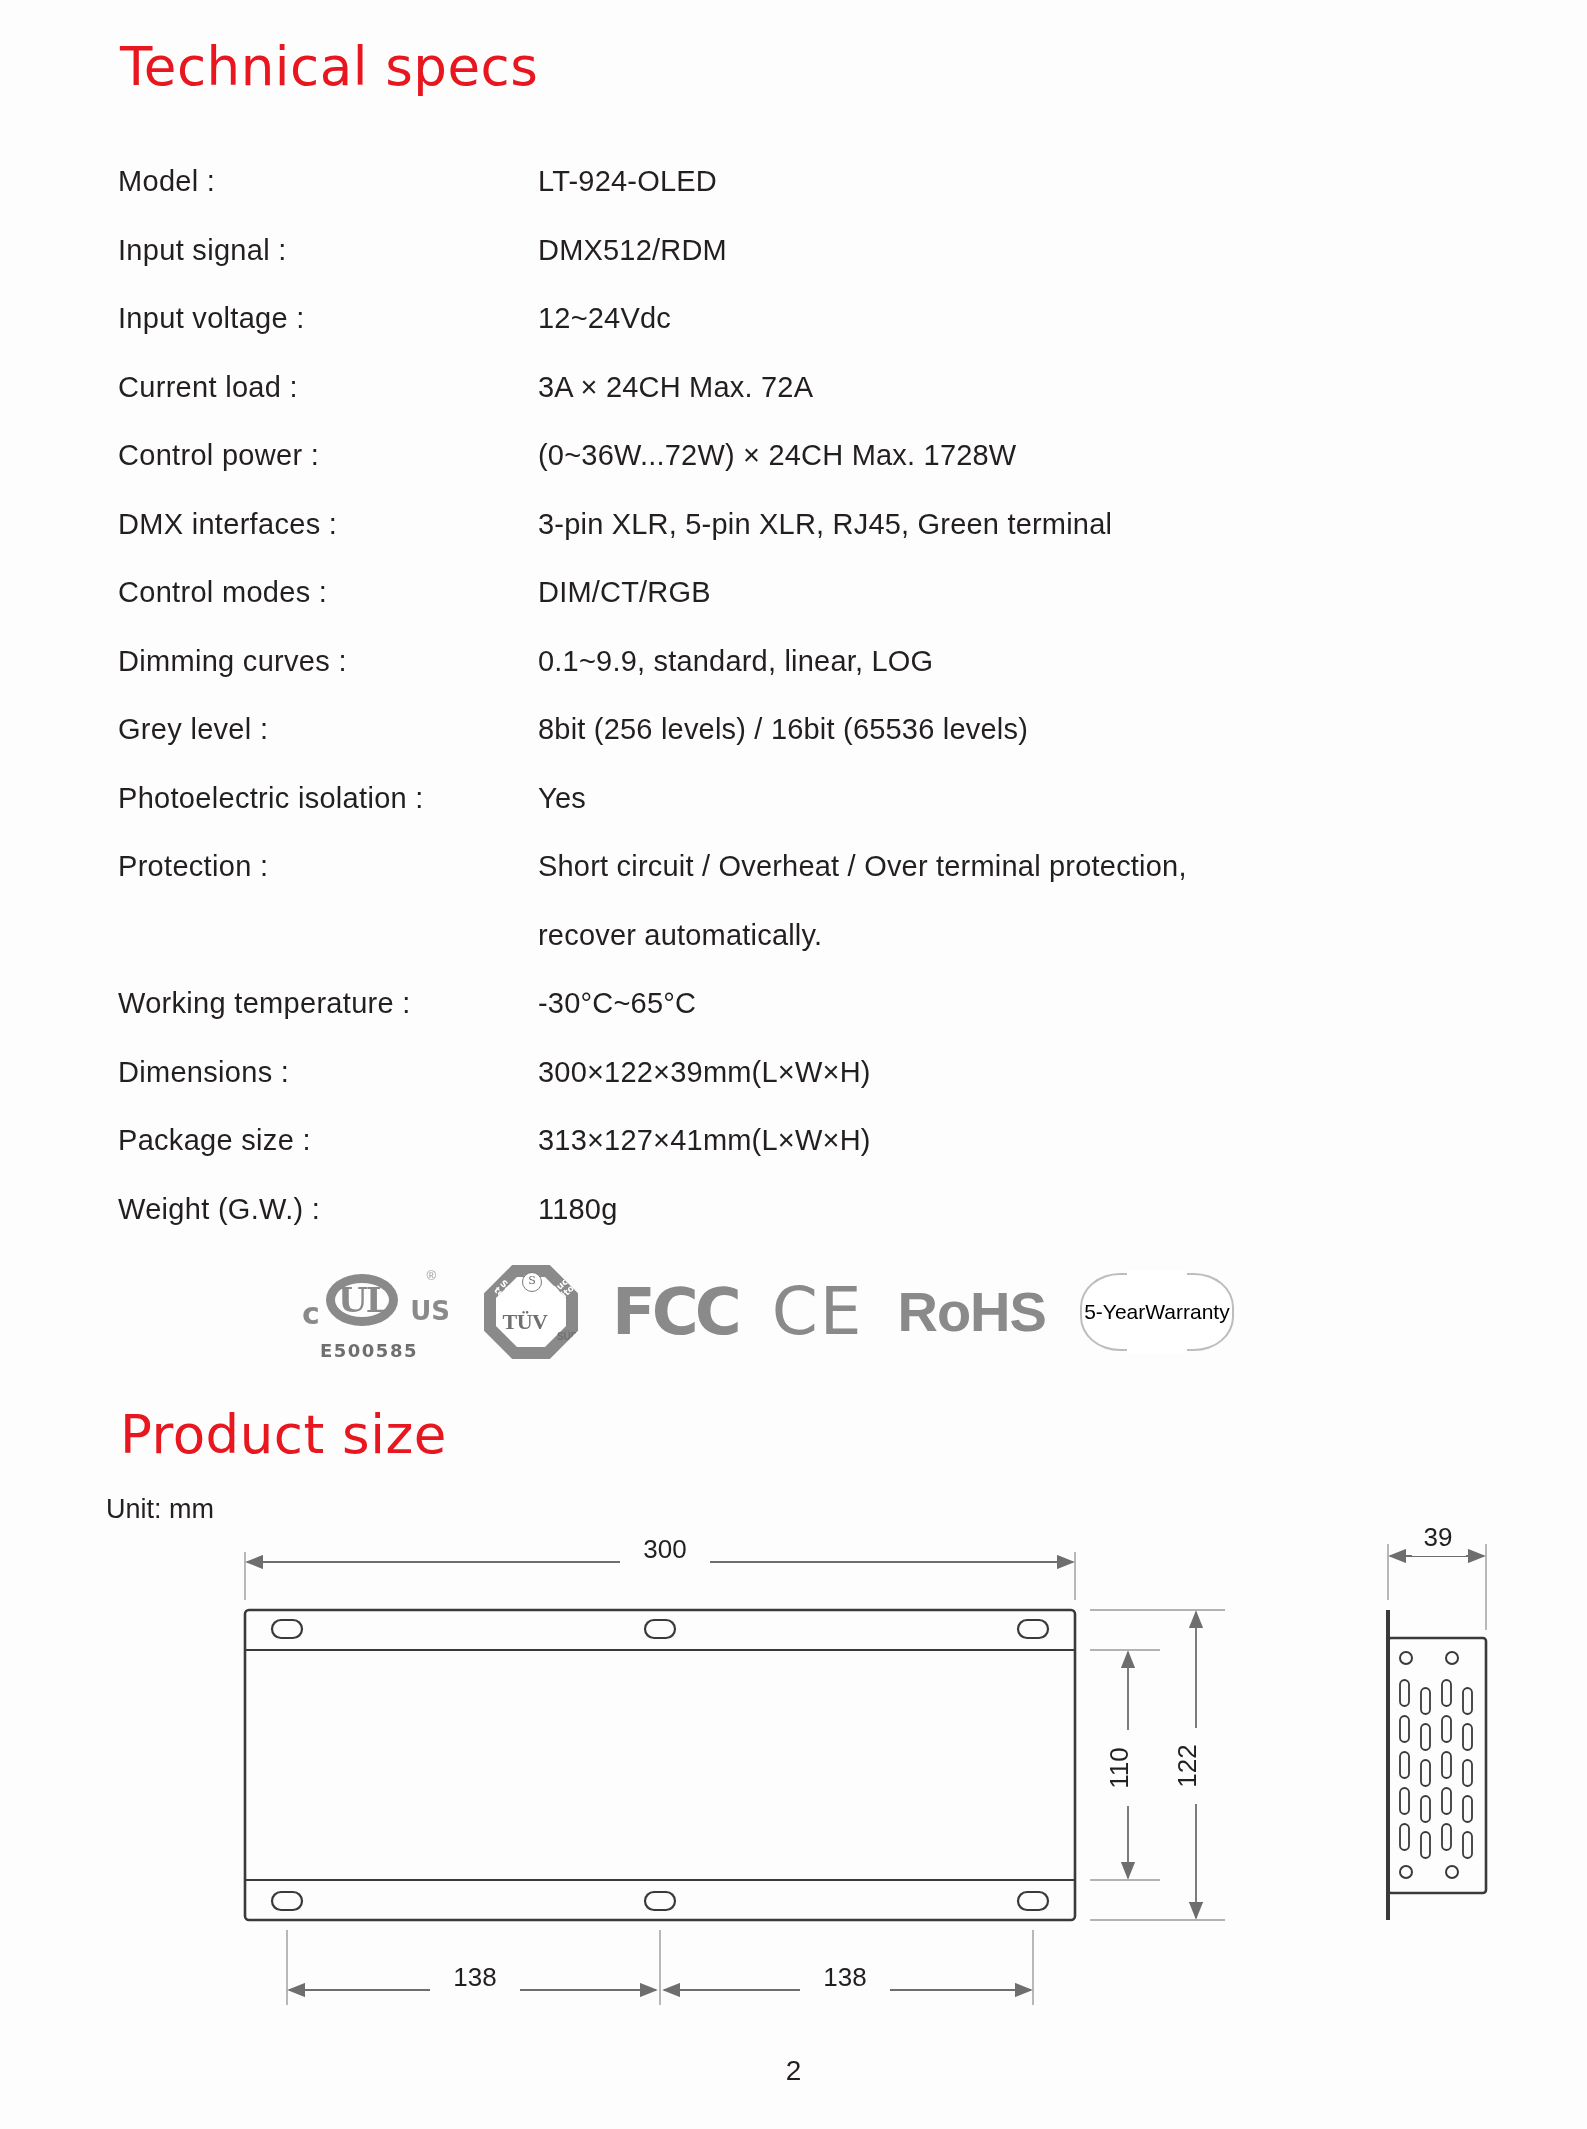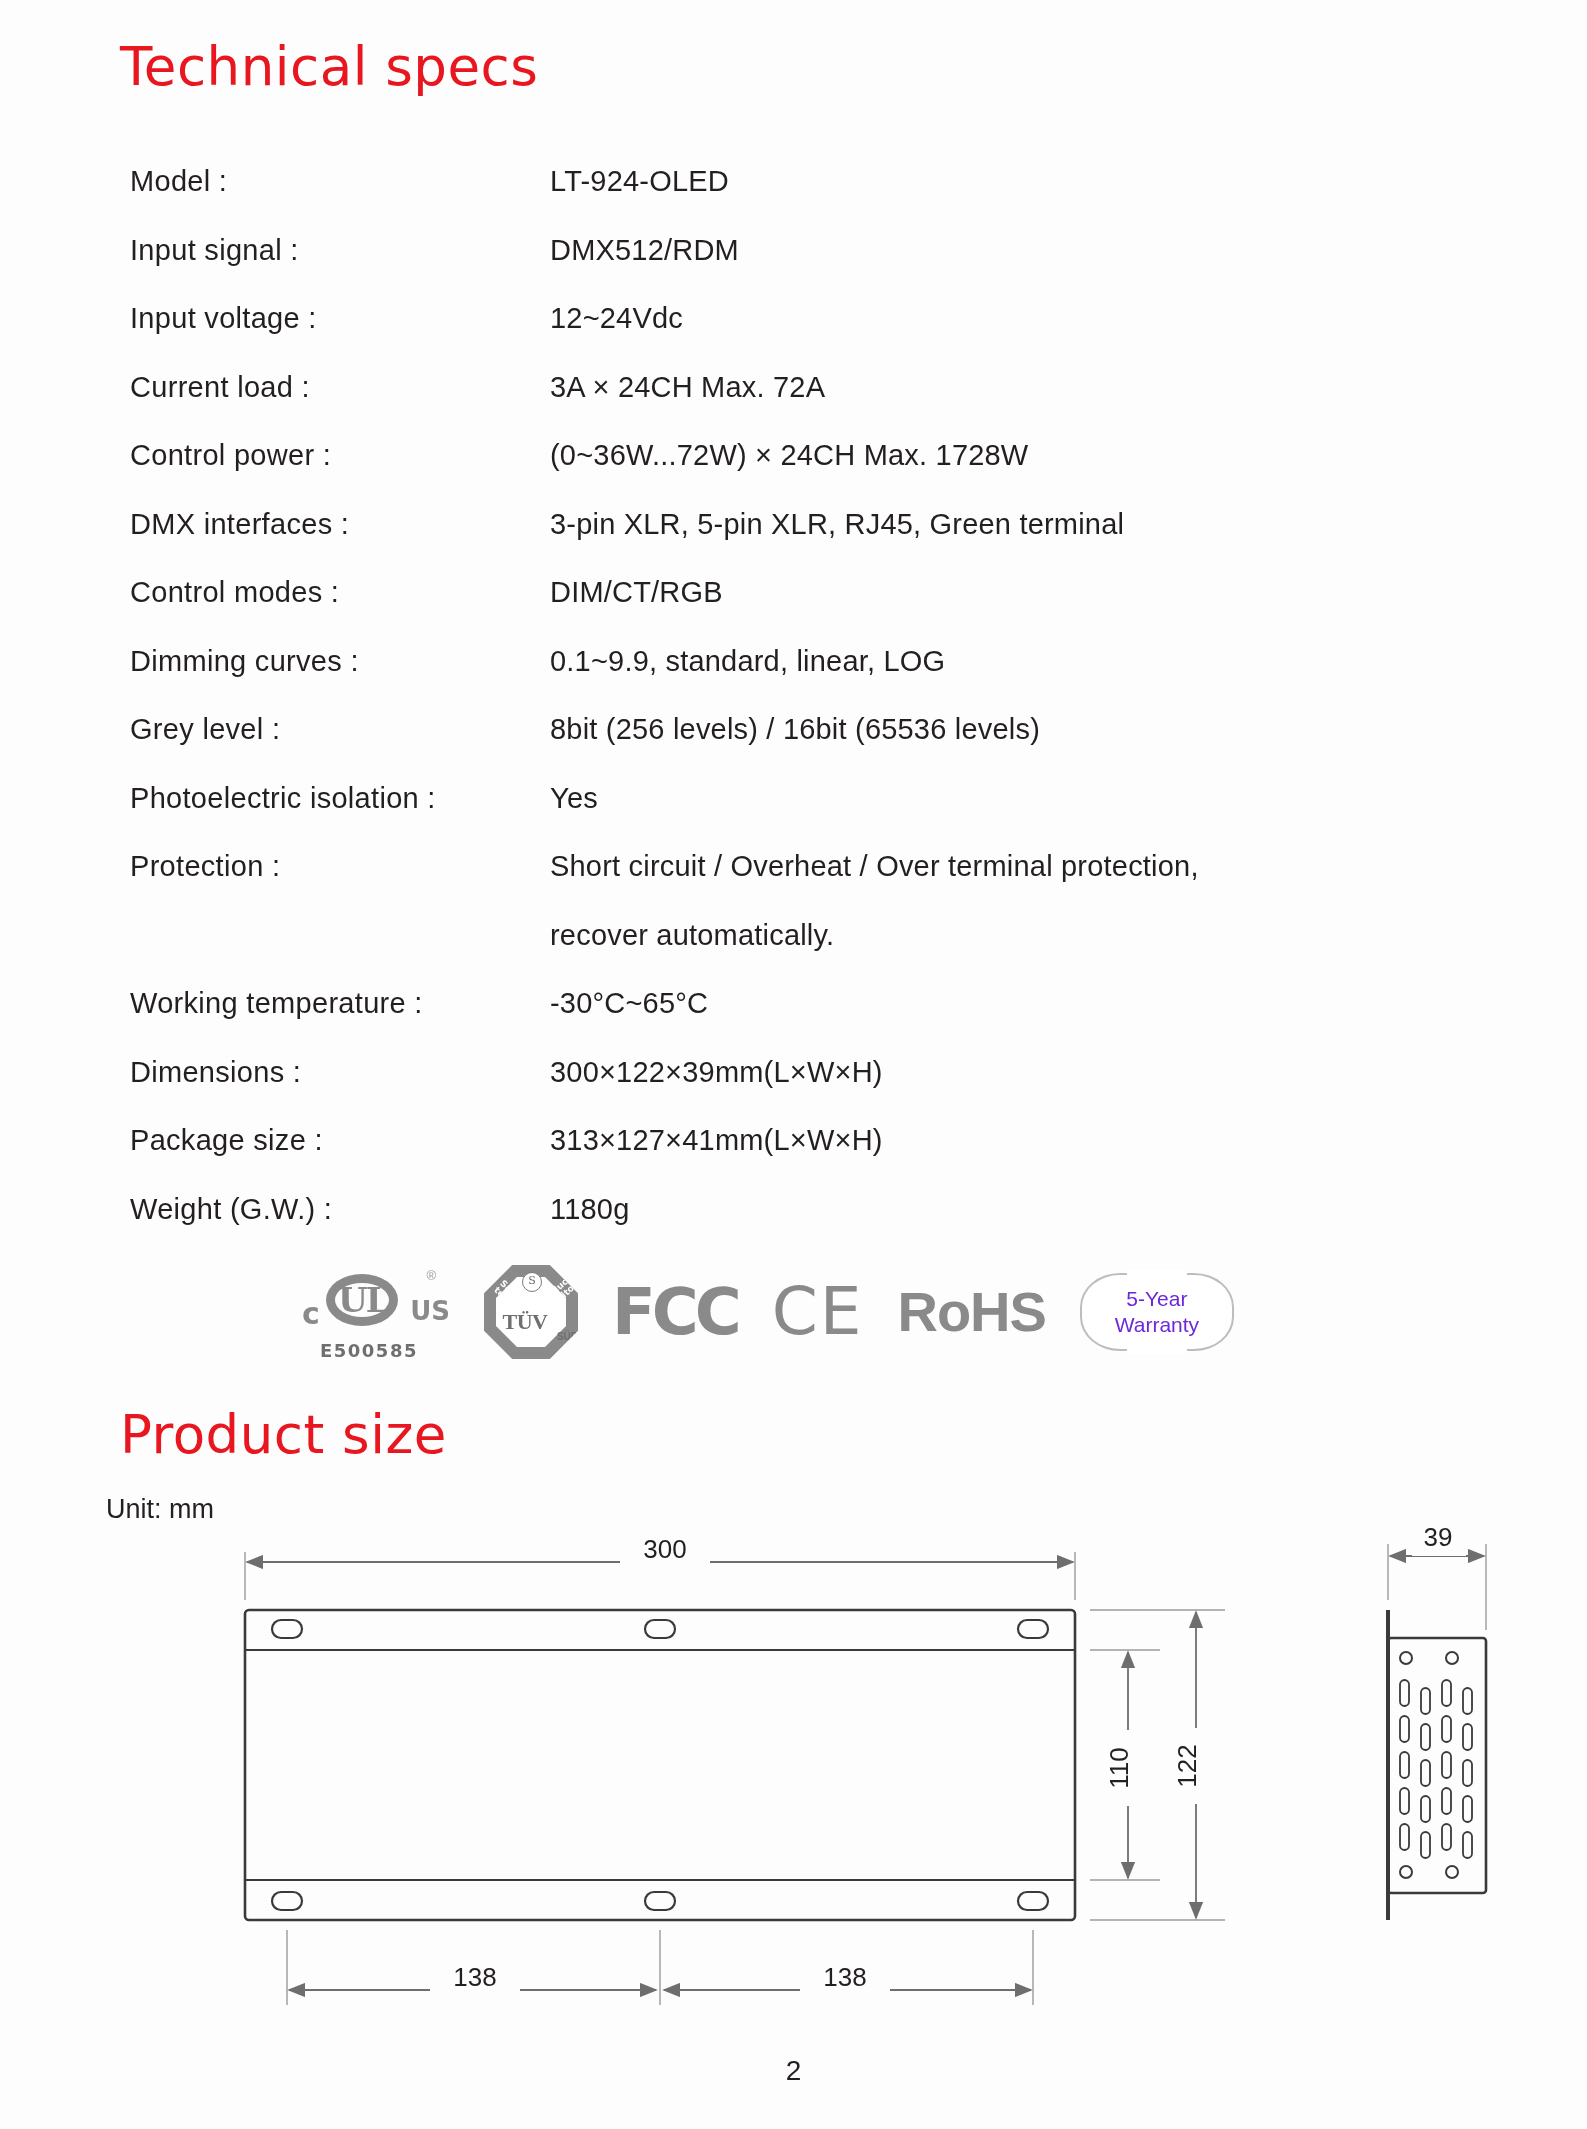--- a/index.html
+++ b/index.html
@@ -30,21 +30,21 @@
     letter-spacing: 0.5px;
     white-space: nowrap;
     font-family: "DejaVu Sans", sans-serif;
   }
   #heading-specs { left: 120px; top: 36px; }
   #heading-size  { left: 120px; top: 1404px; }
 
   
   .spec-table {
     position: absolute;
-    left: 130px;
+    left: 118px;
     top: 165px;
     width: 1300px;
   }
   .spec-row {
     display: flex;
     align-items: baseline;
     height: 68.5px;
   }
   .spec-label {
     width: 420px;
@@ -211,24 +211,24 @@
     line-height: 1;
   }
   .warranty-mark {
     position: relative;
     width: 150px; height: 74px;
     border: 2px solid #bdbdbd;
     border-radius: 40px/34px;
     border-left-color: #bdbdbd;
     border-right-color: #bdbdbd;
     display: flex;
-    flex-direction: column;
+    flex-direction: row;
     align-items: center;
     justify-content: center;
-    color: #6d28d9;
+    color: #000000;
     font-size: 21px;
     line-height: 1.25;
     background: #fff;
     text-align: center;
   }
   .warranty-mark::before, .warranty-mark::after {
     content: "";
     position: absolute;
     background: #fff;
     width: 60px; height: 8px;

